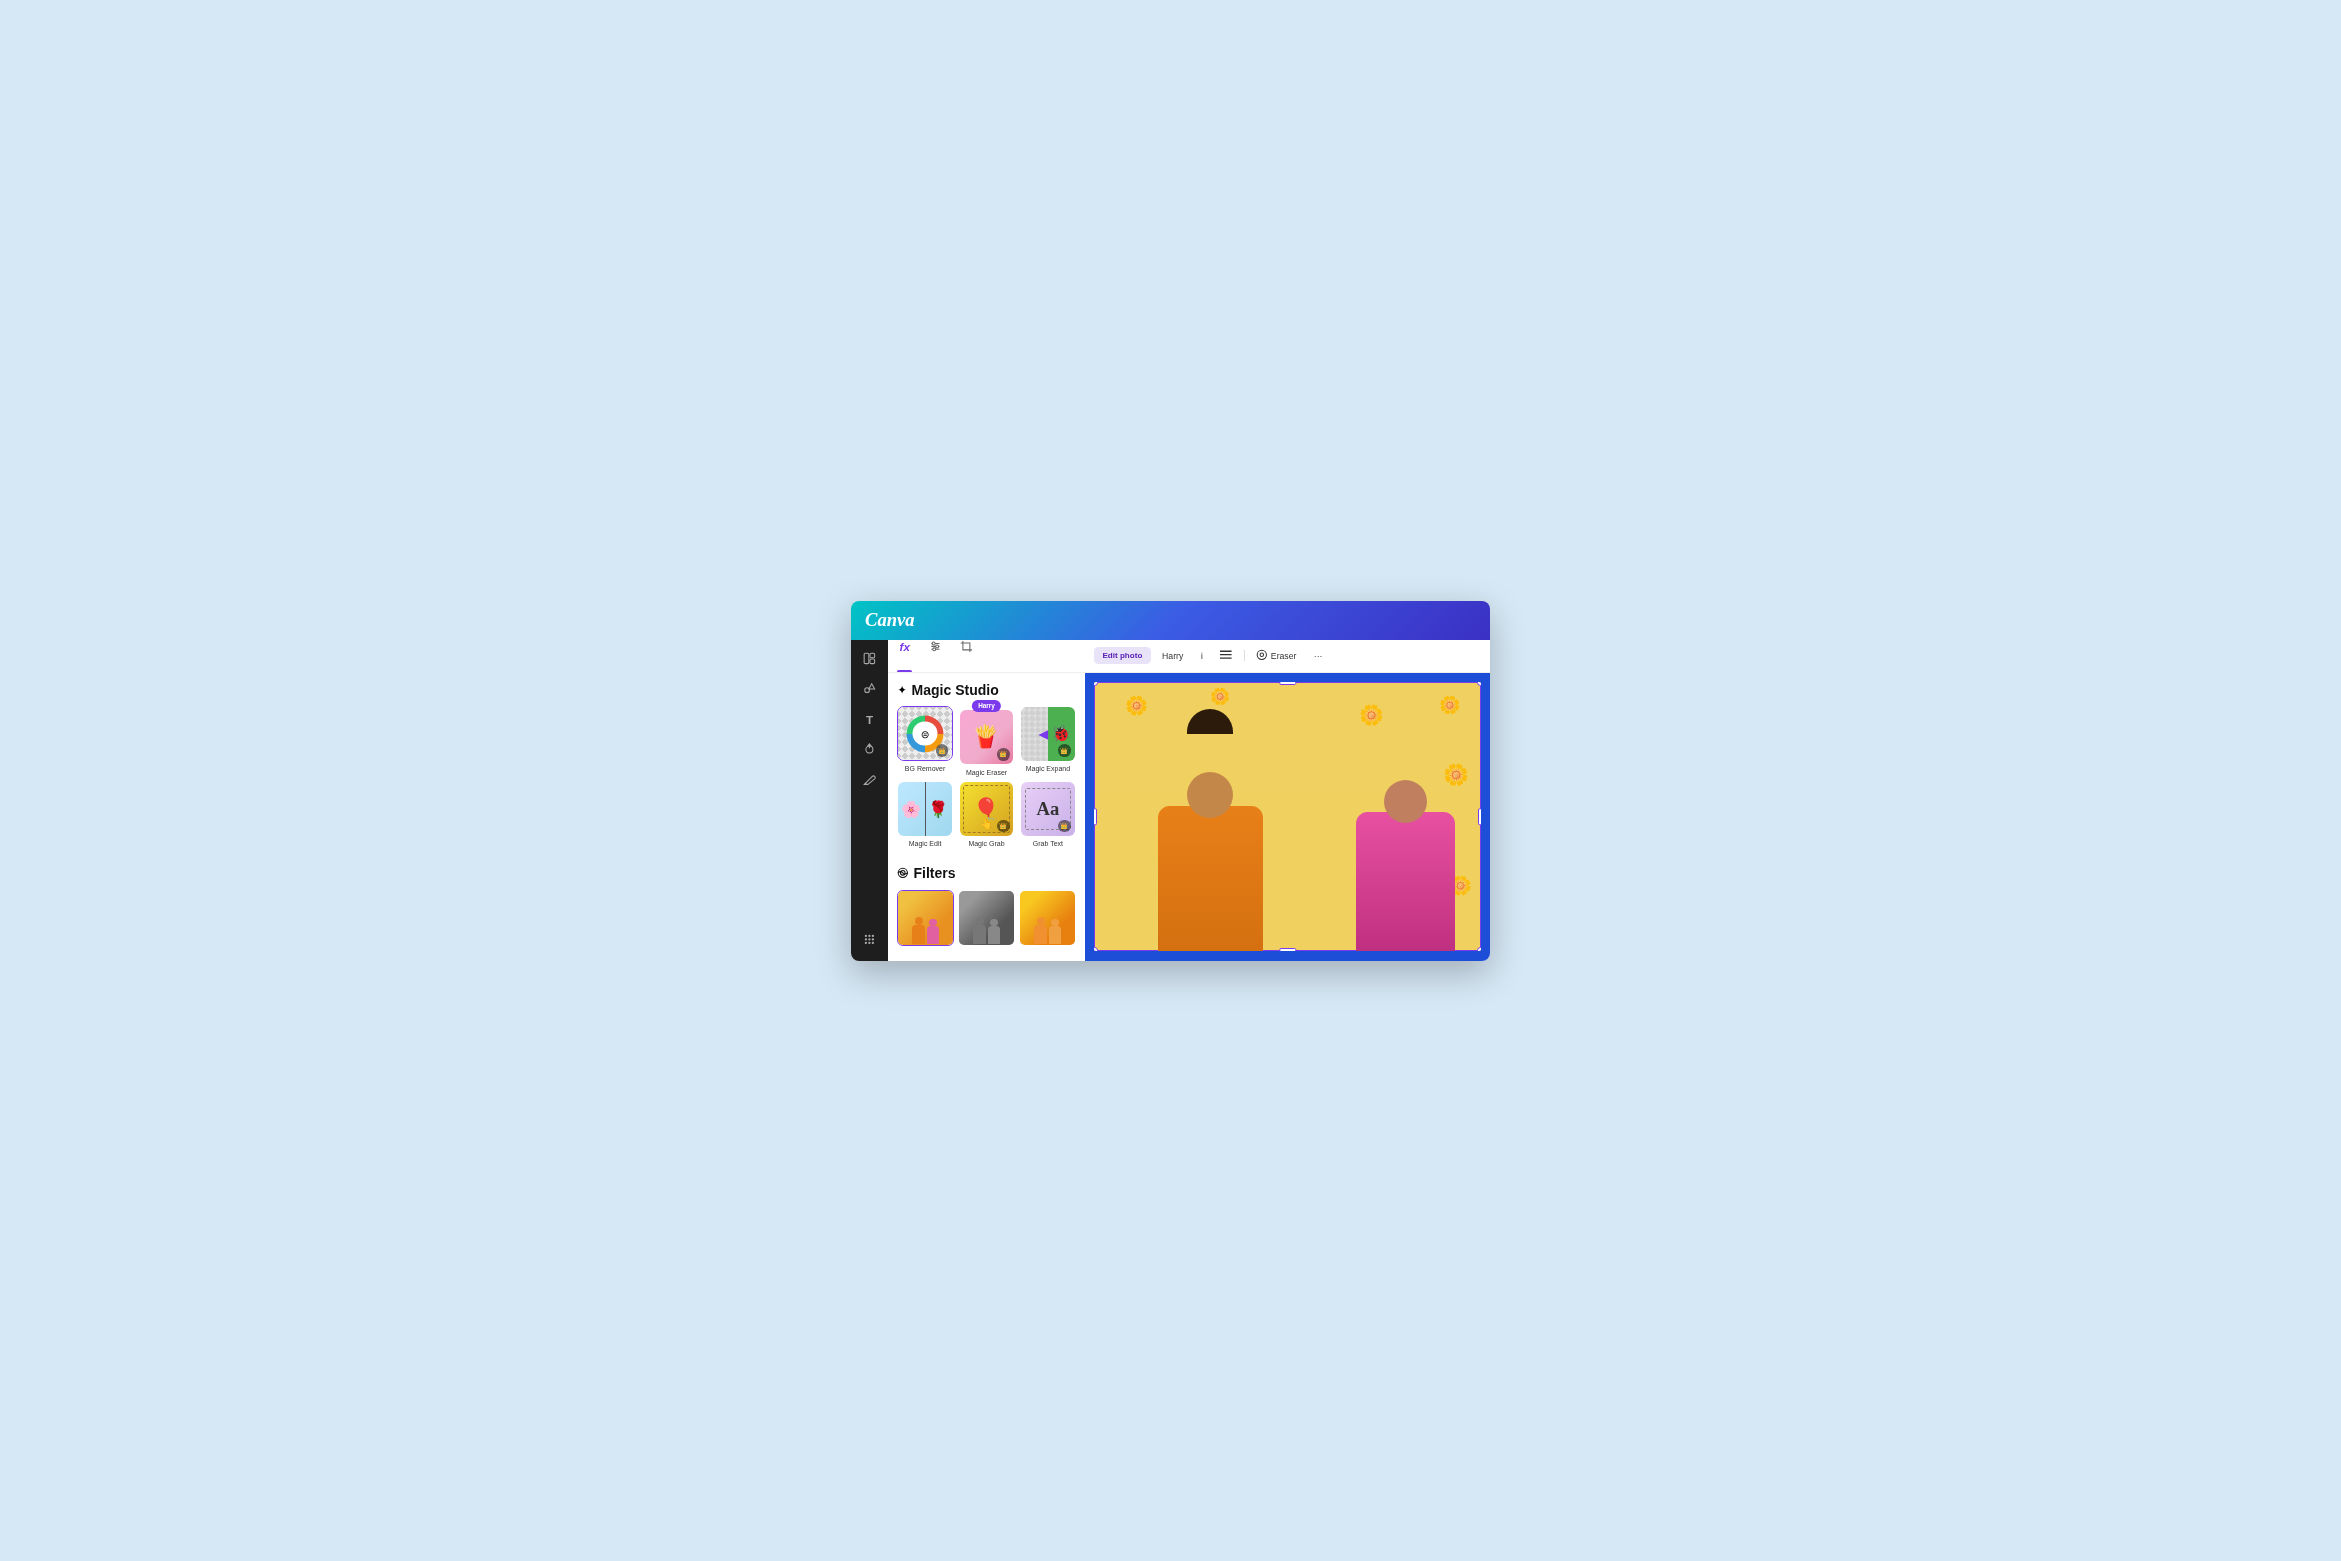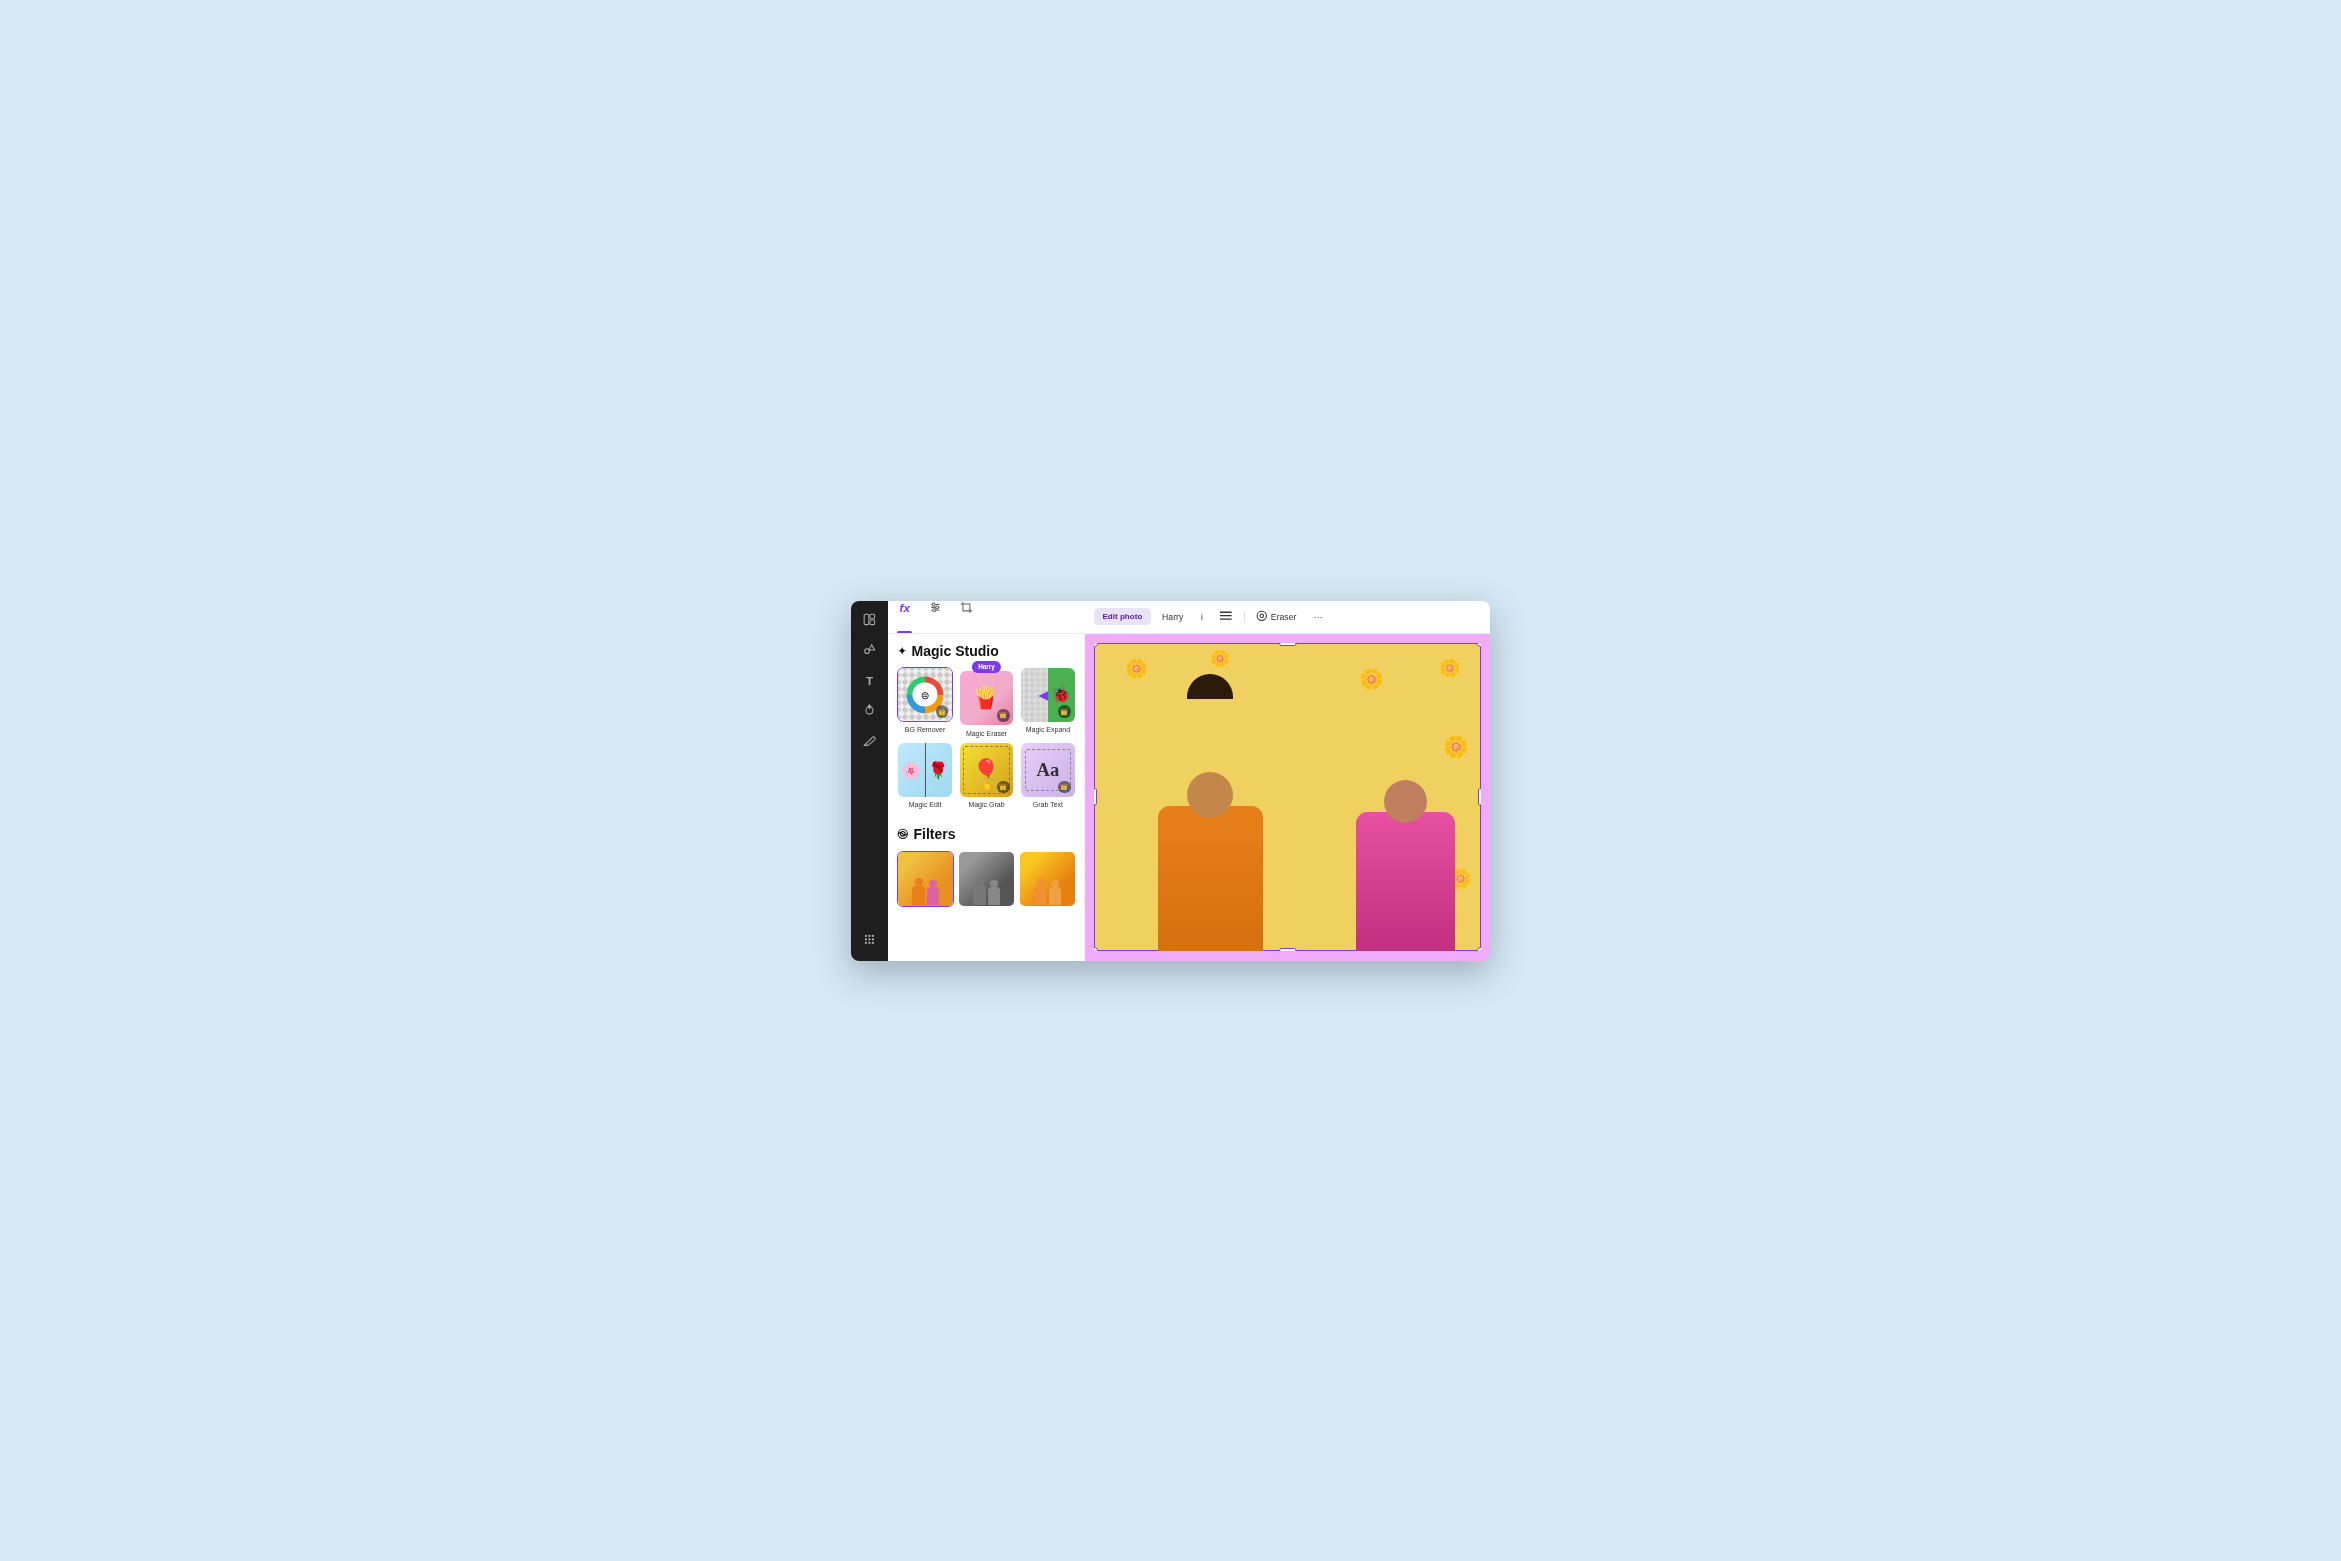--- a/index.html
+++ b/index.html
@@ -194,21 +194,21 @@
       border-radius: 5.8px;
       overflow: hidden;
       border: 1.2px solid transparent;
       cursor: pointer;
       position: relative;
     }
     .filter-thumb.selected { border-color: #7c3aed; }
     
     .canvas-area {
       flex: 1;
-      background: #f0abfc;
+      background: #1d4ed8;
       display: flex;
       flex-direction: column;
       overflow: hidden;
     }
     .canvas-toolbar {
       height: 33px;
       background: white;
       display: flex;
       align-items: center;
       padding: 0 9.3px;
@@ -284,20 +284,23 @@
       position: absolute;
       font-size: 16.3px;
       opacity: 0.9;
     }
   </style>
 </head>
 <body>
 
 <div class="app-window">
 
+  <div class="title-bar">
+    <span class="canva-logo">Canva</span>
+  </div>
 
   <div class="main-content">
 
     <div class="sidebar-icons">
       <button class="sidebar-icon-btn" title="Layout">
         <span>
           <svg width="12.8" height="12.8" viewBox="0 0 22 22" fill="none">
             <rect x="2" y="2" width="8" height="18" rx="2" stroke="#aaa" stroke-width="1.8"></rect>
             <rect x="12" y="2" width="8" height="8" rx="2" stroke="#aaa" stroke-width="1.8"></rect>
             <rect x="12" y="12" width="8" height="8" rx="2" stroke="#aaa" stroke-width="1.8"></rect>

